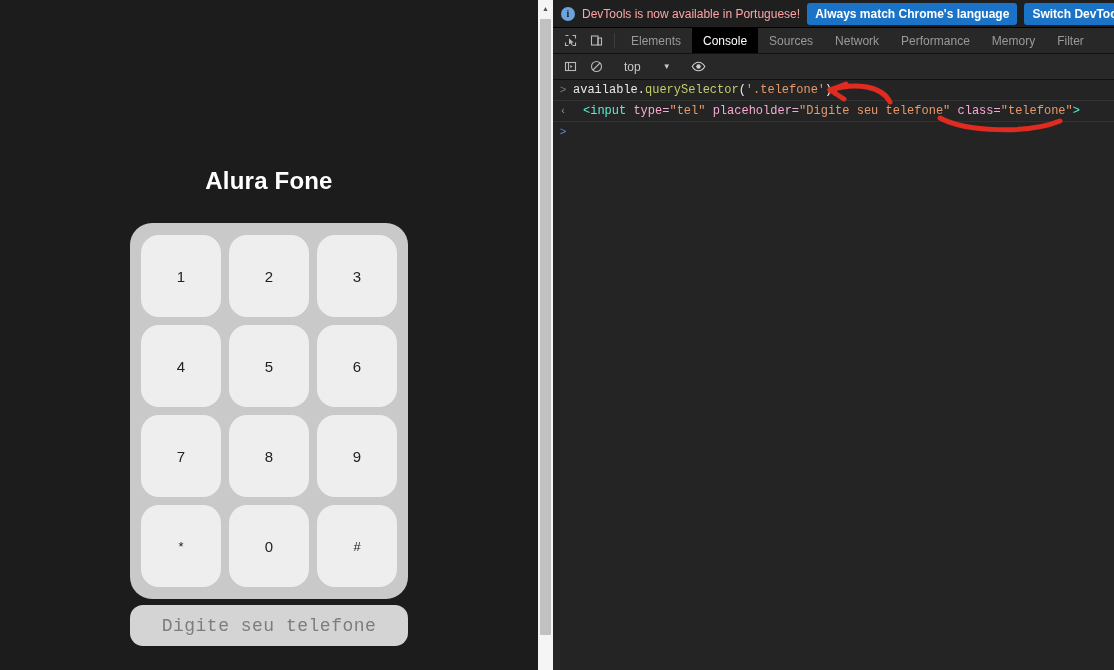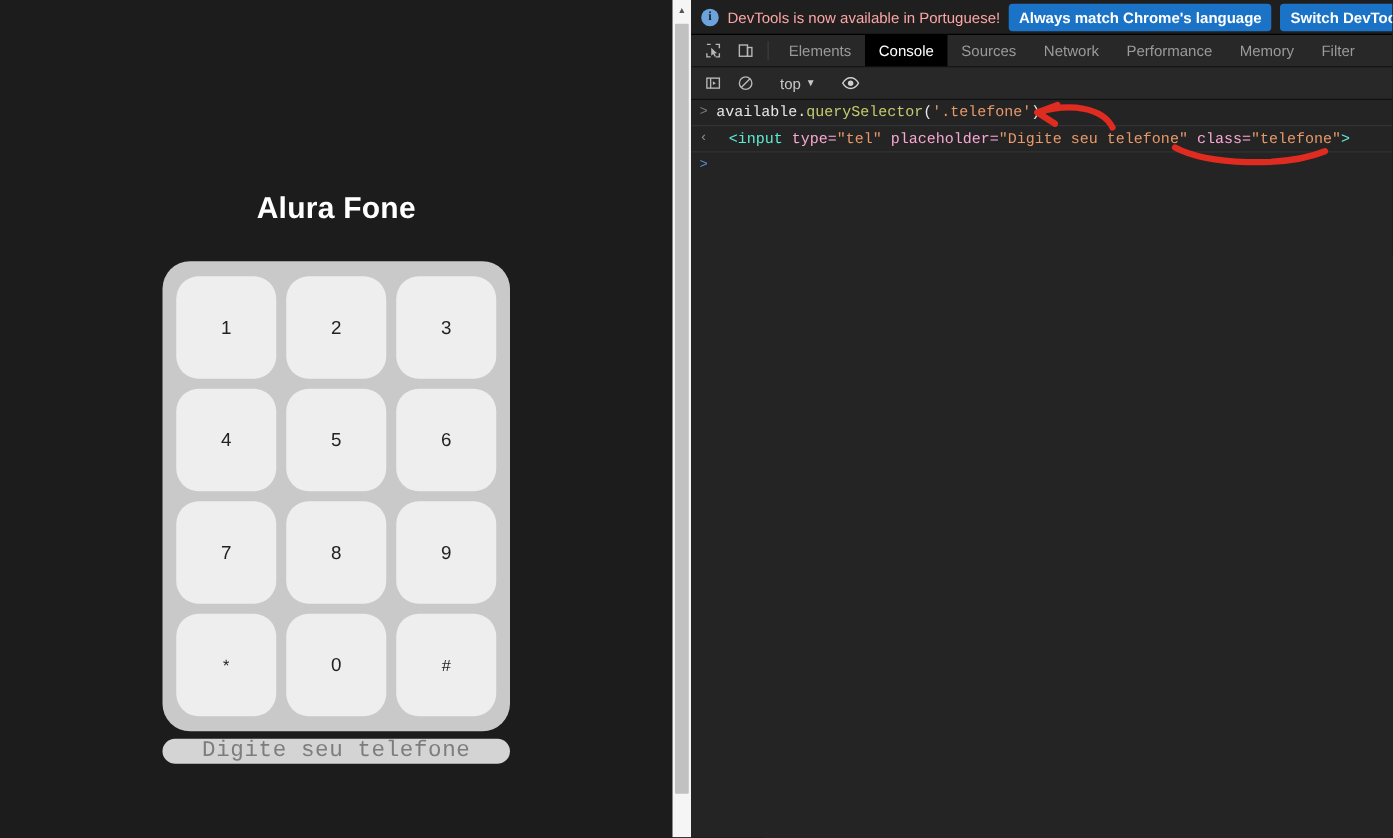--- a/index.html
+++ b/index.html
@@ -30,22 +30,22 @@
     color: #555; font-size: 7px; line-height: 1;
   }
   .page-scroll .sb-thumb {
     position: absolute; top: 19px; left: 2px;
     width: 11px; height: 616px;
     background: #c1c1c1; border-radius: 1px;
   }
 
   .app {
     position: absolute; left: 0; top: 0;
-    width: 538px; height: 510px;
-    display: flex; flex-direction: column; align-items: center;
+    width: 538px; height: 646px;
+    display: flex; flex-direction: column; align-items: center; justify-content: flex-end;
   }
   .app-title {
     margin-top: 155px;
     color: #ffffff;
     font-size: 24px;
     font-weight: bold;
     letter-spacing: .2px;
     line-height: 1;
   }
   .phone {
@@ -147,21 +147,21 @@
   .dt-filterbar {
     height: 26px; flex: 0 0 26px;
     background: #282828;
     border-bottom: 1px solid #111;
     display: flex; align-items: center;
     padding-left: 4px; gap: 0;
   }
   .ctx-select {
     color: #c8c8c8; font-size: 12px;
     padding: 0 4px;
-    display: flex; align-items: center; gap: 4px;
+    display: flex; align-items: center; gap: 22px;
     cursor: pointer;
   }
   .caret { font-size: 8px; color: #c8c8c8; }
   .filter-input {
     flex: 1; height: 18px;
     margin-left: 6px; margin-right: 4px;
     background: #282828;
     border: 1px solid #4a4a4a;
     border-radius: 2px;
     color: #d0d0d0; font-size: 12px;

